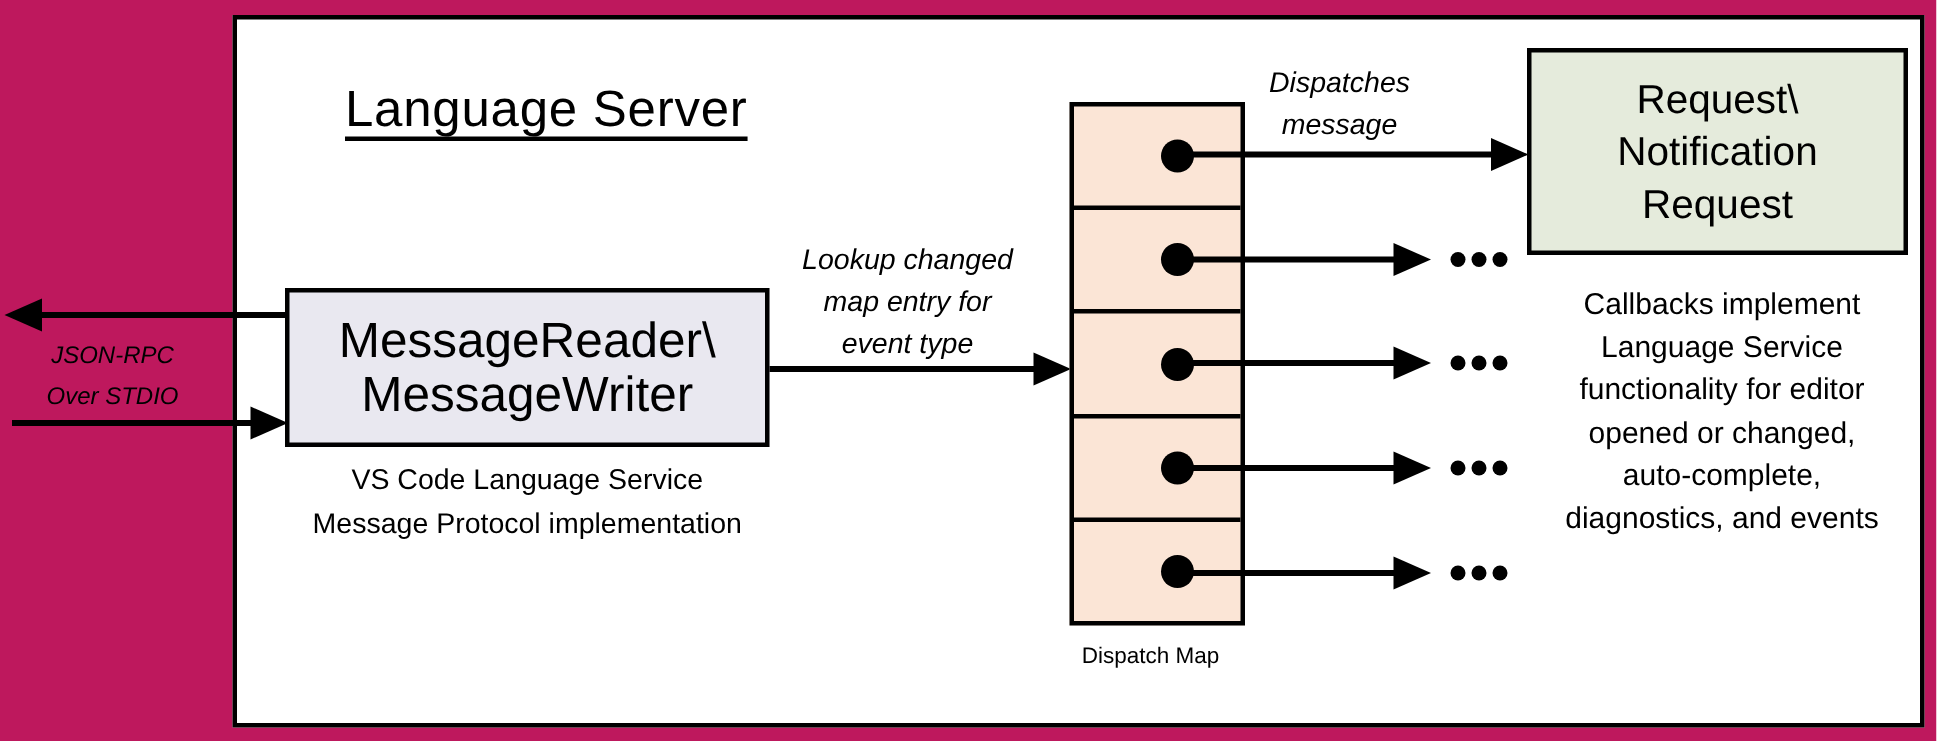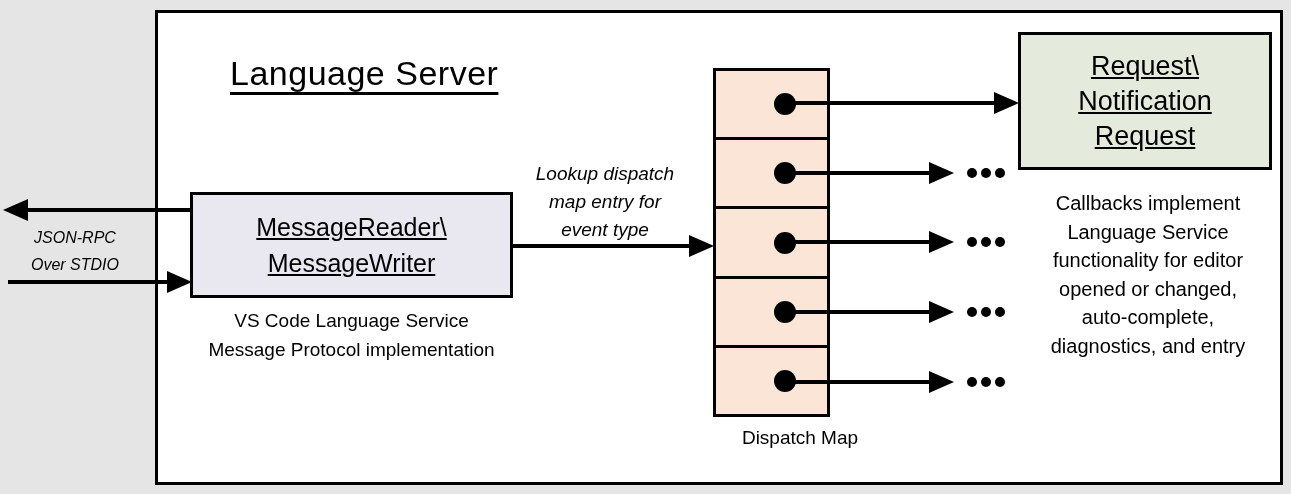--- a/index.html
+++ b/index.html
@@ -1,50 +1,49 @@
 <!DOCTYPE html>
 <html><head>
 <meta charset="utf-8">
 <style>
   html,body{margin:0;padding:0;background:#ffffff;}
   .stage{
-    position:relative;width:1291px;height:494px;background:#e5e5e5;overflow:hidden;
+    position:relative;width:1291px;height:494px;background:#be185d;overflow:hidden;
     font-family:"Liberation Sans", sans-serif;color:#000;
   }
   .outer-box{
     position:absolute;left:155px;top:10px;width:1128px;height:475px;
     border:3px solid #000;box-sizing:border-box;background:#fff;
   }
   .diagram-title{
     position:absolute;left:230px;top:54px;font-size:34px;letter-spacing:0.5px;
     text-decoration:underline;text-decoration-thickness:3px;text-underline-offset:7px;
     white-space:nowrap;
   }
   .hline{position:absolute;height:4px;background:#000;}
   .ah-r{position:absolute;width:0;height:0;border-top:11px solid transparent;
         border-bottom:11px solid transparent;border-left:25px solid #000;}
   .ah-l{position:absolute;width:0;height:0;border-top:11px solid transparent;
         border-bottom:11px solid transparent;border-right:25px solid #000;}
   .box{
     position:absolute;border:3px solid #000;box-sizing:border-box;
     display:flex;flex-direction:column;align-items:center;justify-content:center;
     text-align:center;
-    text-decoration:underline;
   }
   .reader-box{left:190px;top:192px;width:323px;height:106px;background:#E9E8F0;
-              font-size:25px;line-height:36px;}
+              font-size:33px;line-height:36px;}
   .callback-box{left:1018px;top:32px;width:254px;height:138px;background:#E5EBDC;
                 font-size:27px;line-height:35px;}
   .note{position:absolute;text-align:center;}
   .italic{font-style:italic;}
   .stdio-label{left:0;top:224px;width:150px;font-size:16px;line-height:27px;}
   .reader-caption{left:180px;top:306px;width:343px;font-size:19px;line-height:29px;}
   .lookup-ann{left:505px;top:160px;width:200px;font-size:19px;line-height:28px;}
   .dispatch-ann{left:818px;top:42px;width:150px;font-size:19px;line-height:28px;}
-  .map-caption{left:664px;top:424px;width:272px;font-size:19px;line-height:28px;}
+  .map-caption{left:631px;top:424px;width:272px;font-size:15px;line-height:28px;}
   .callbacks-note{left:1010px;top:189px;width:276px;font-size:20px;line-height:28.6px;}
   .dispatch-map{
     position:absolute;left:713px;top:68px;width:117px;height:349px;
     border:3px solid #000;box-sizing:border-box;background:#FBE5D6;
     display:flex;flex-direction:column;
   }
   .map-cell{flex:1;position:relative;border-bottom:3px solid #000;}
   .map-cell:last-child{border-bottom:none;}
   .dot{
     position:absolute;left:58px;top:50%;margin-top:-11px;width:22px;height:22px;
@@ -75,21 +74,21 @@
     <div>MessageWriter</div>
   </div>
   <div class="note reader-caption">
     <div>VS Code Language Service</div>
     <div>Message Protocol implementation</div>
   </div>
 
   <div class="hline" style="left:513px;top:244px;width:178px;"></div>
   <div class="ah-r" style="left:689px;top:235px;"></div>
   <div class="note italic lookup-ann">
-    <div>Lookup dispatch</div>
+    <div>Lookup changed</div>
     <div>map entry for</div>
     <div>event type</div>
   </div>
 
   <div class="dispatch-map">
     <div class="map-cell">
       <span class="dot"></span>
       </div>
     <div class="map-cell">
       <span class="dot"></span>
@@ -103,20 +102,24 @@
     <div class="map-cell">
       <span class="dot"></span>
       </div>
   </div>
   <div class="note map-caption">
     <div>Dispatch Map</div>
   </div>
 
   <div class="hline" style="left:785px;top:101px;width:211px;"></div>
   <div class="ah-r" style="left:994px;top:92px;"></div>
+  <div class="note italic dispatch-ann">
+    <div>Dispatches</div>
+    <div>message</div>
+  </div>
 
   <div class="hline" style="left:785px;top:171px;width:145px;"></div>
   <div class="ah-r" style="left:929px;top:162px;"></div>
   <div class="ellipsis" style="left:967px;top:168px;" aria-label="...">
     <span class="edot"></span>
       <span class="edot"></span>
       <span class="edot"></span>
   </div>
 
   <div class="hline" style="left:785px;top:240px;width:145px;"></div>
@@ -148,16 +151,16 @@
     <div>Notification</div>
     <div>Request</div>
   </div>
 
   <div class="note callbacks-note">
     <div>Callbacks implement</div>
     <div>Language Service</div>
     <div>functionality for editor</div>
     <div>opened or changed,</div>
     <div>auto-complete,</div>
-    <div>diagnostics, and entry</div>
+    <div>diagnostics, and events</div>
   </div>
 
 </div>
 
 </body></html>

